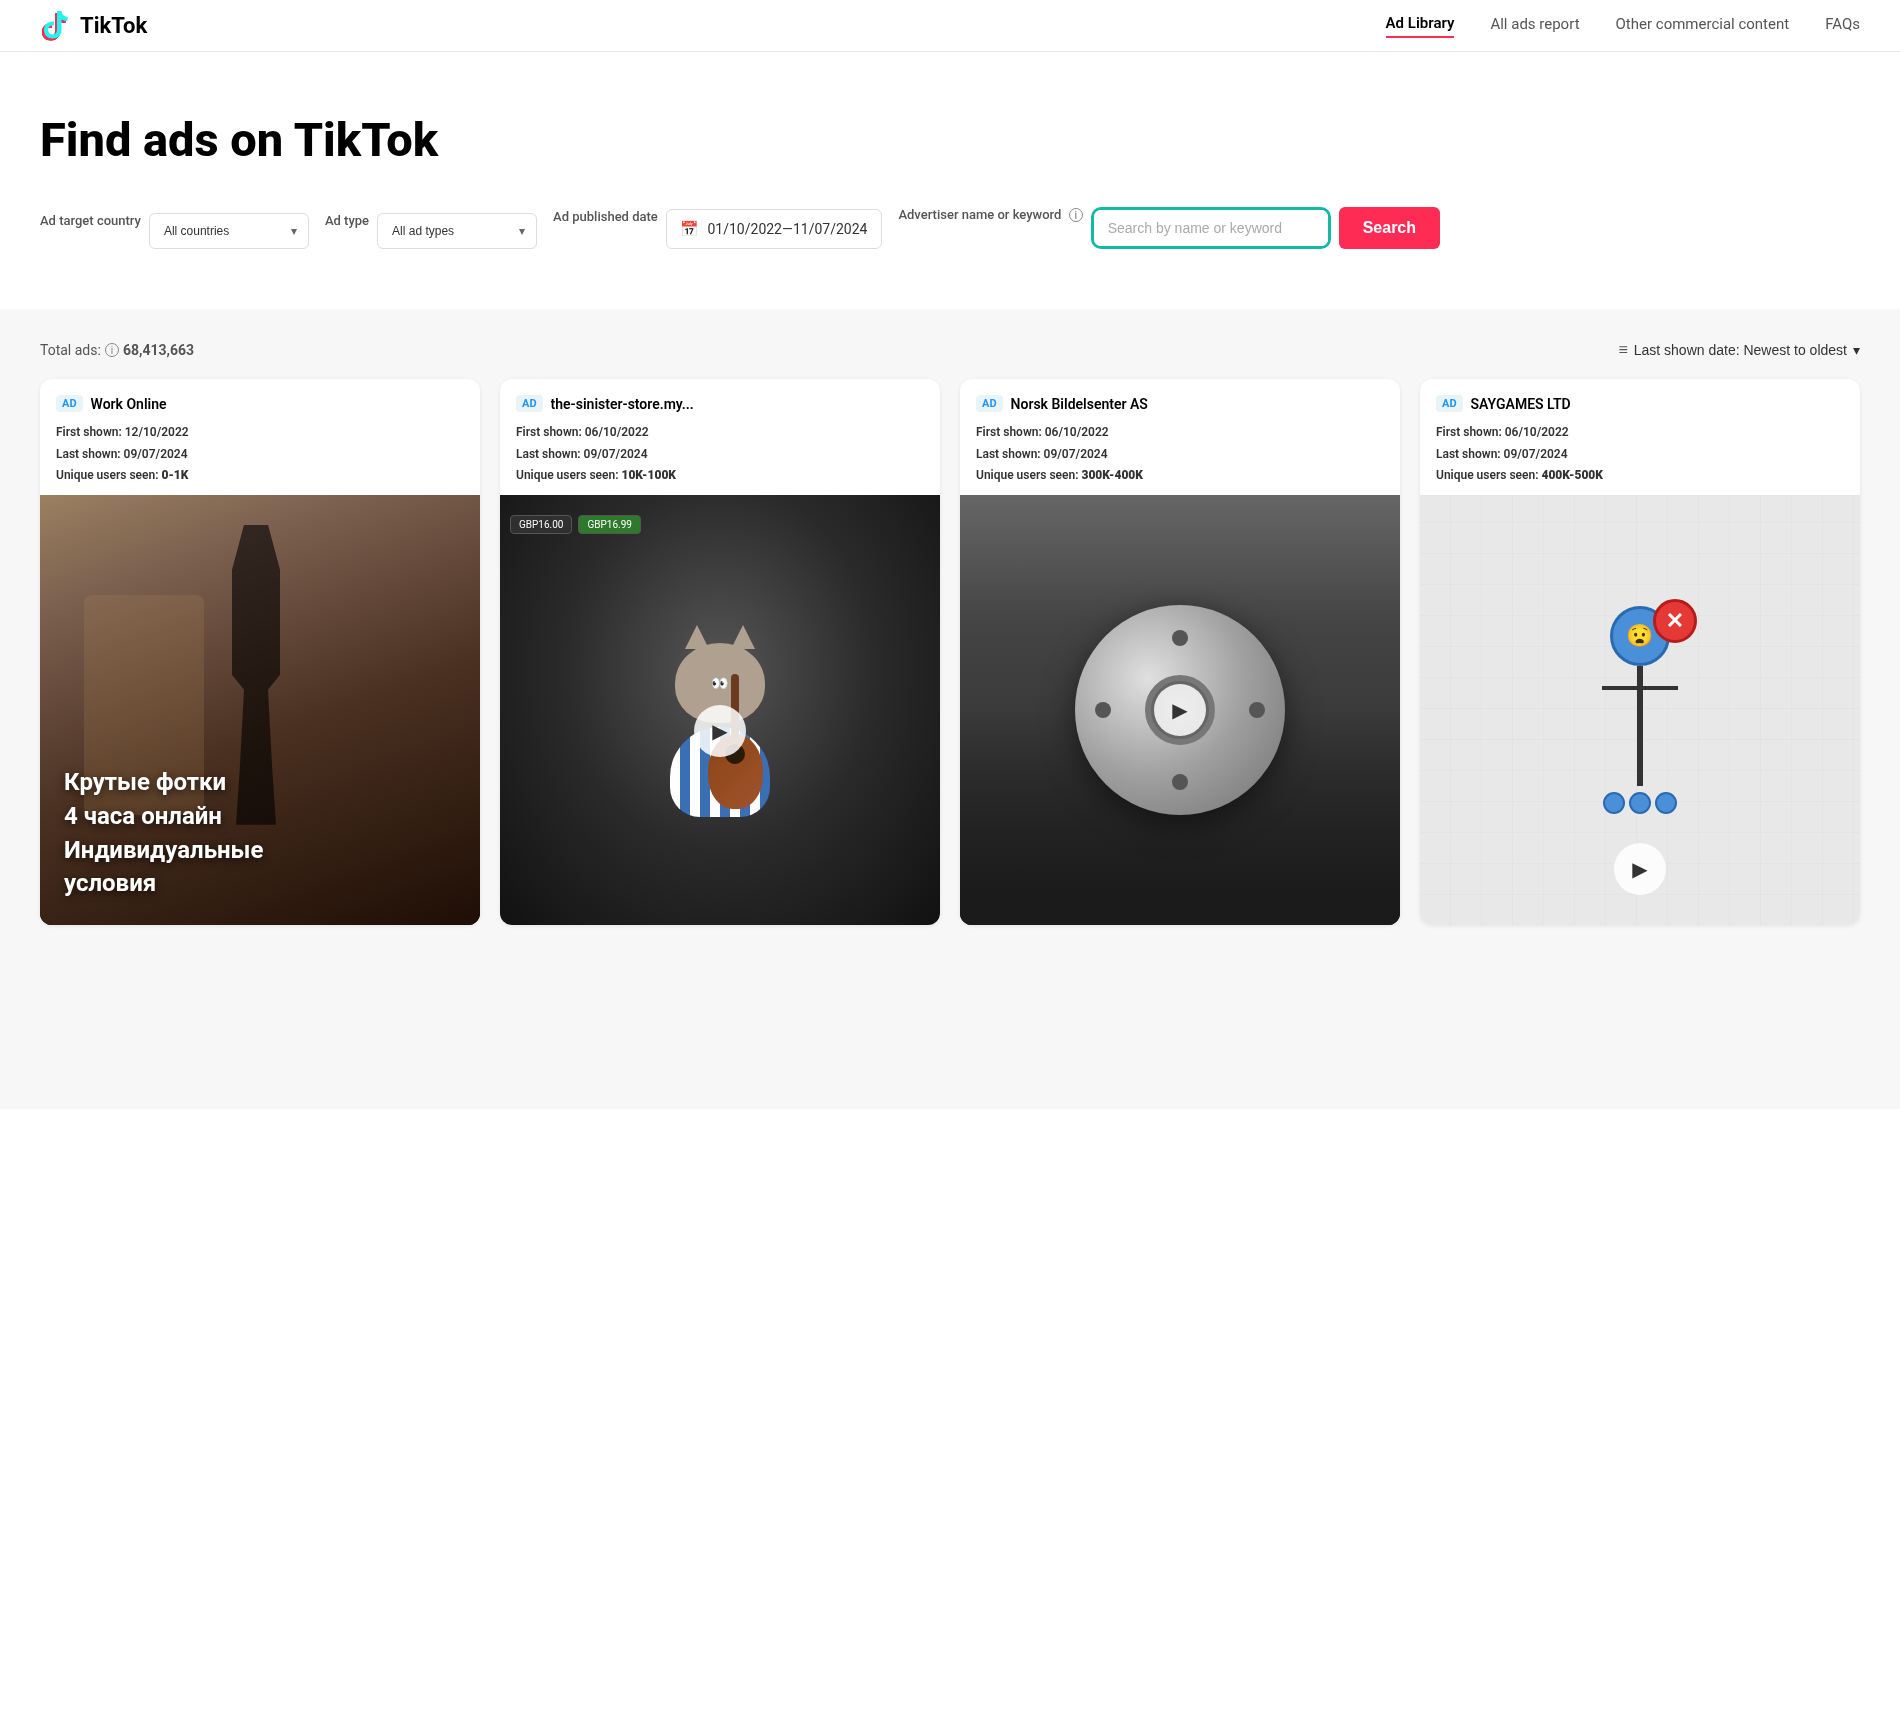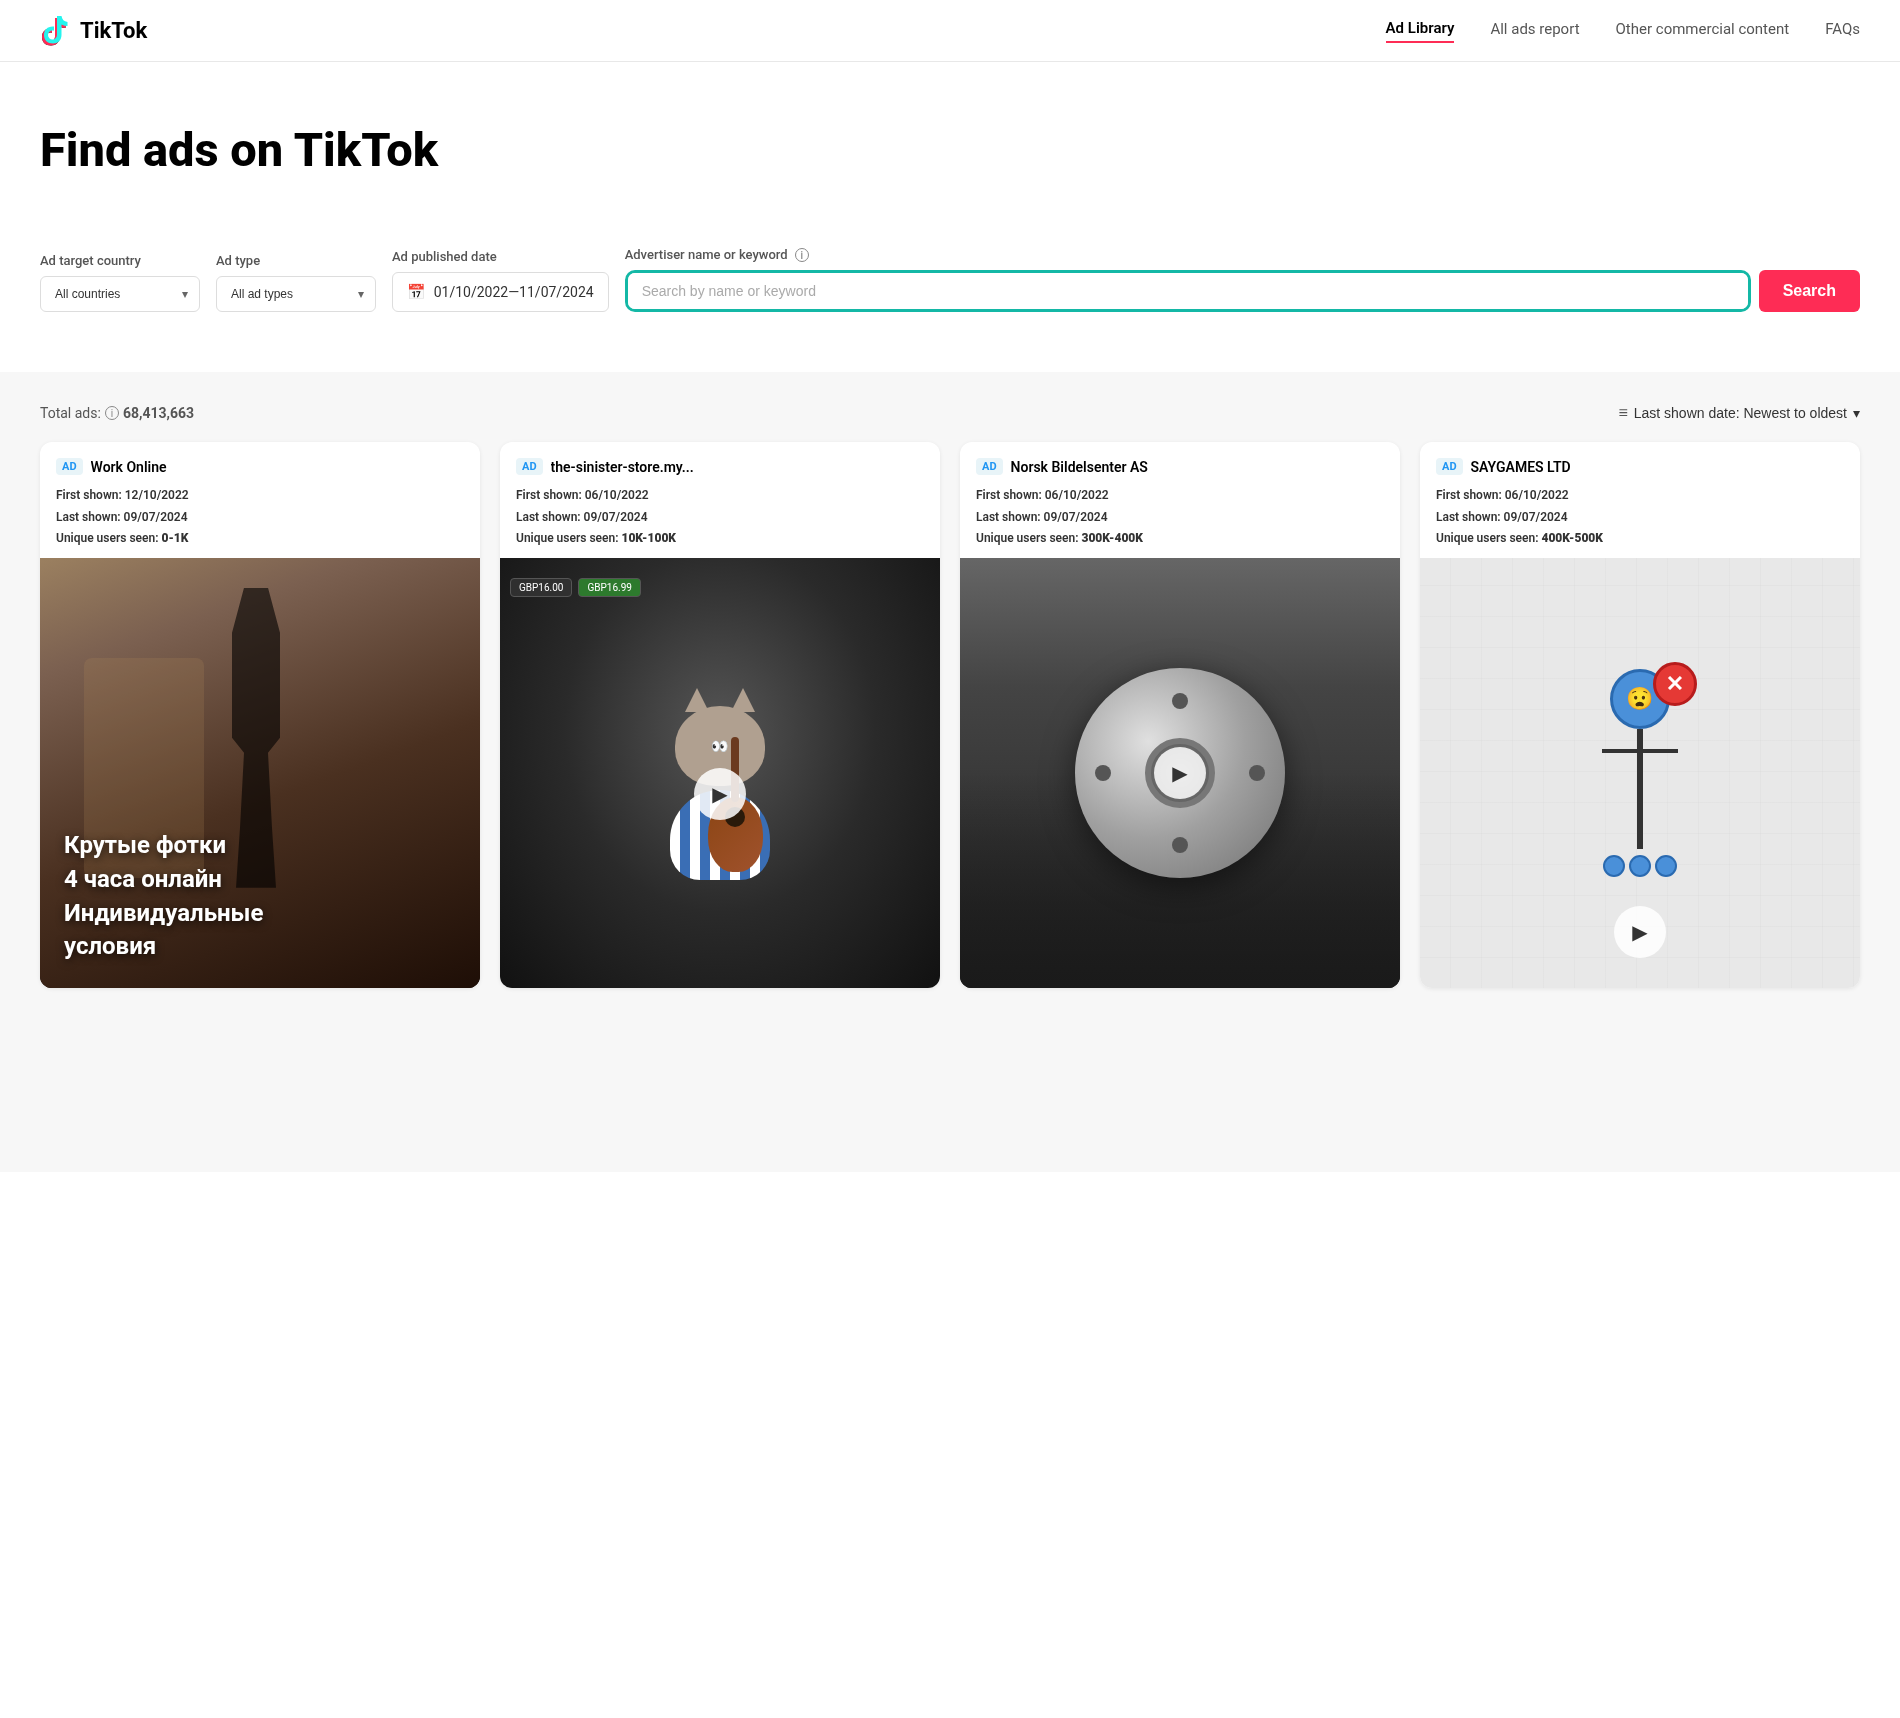--- a/index.html
+++ b/index.html
@@ -3,21 +3,21 @@
   <meta charset="utf-8">
   <style>
     * { box-sizing: border-box; margin: 0; padding: 0; }
     body { font-family: -apple-system, BlinkMacSystemFont, 'Segoe UI', Roboto, sans-serif; background: #fff; color: #1a1a1a; }
 
     
     .header {
       display: flex;
       align-items: center;
       padding: 0 40px;
-      height: 62px;
+      height: 52px;
       border-bottom: 1px solid #e8e8e8;
       position: sticky;
       top: 0;
       background: #fff;
       z-index: 100;
     }
     .logo-area {
       display: flex;
       align-items: center;
       gap: 8px;
@@ -63,23 +63,22 @@
 
     
     .filters {
       display: flex;
       gap: 16px;
       align-items: flex-end;
       flex-wrap: wrap;
     }
     .filter-group {
       display: flex;
-      flex-direction: column;
+      flex-direction: row;
       gap: 8px;
-      margin-top: 30px;
     }
     .filter-label {
       font-size: 13px;
       color: #555;
       font-weight: 500;
     }
     .filter-label .info-icon {
       display: inline-block;
       width: 14px;
       height: 14px;

